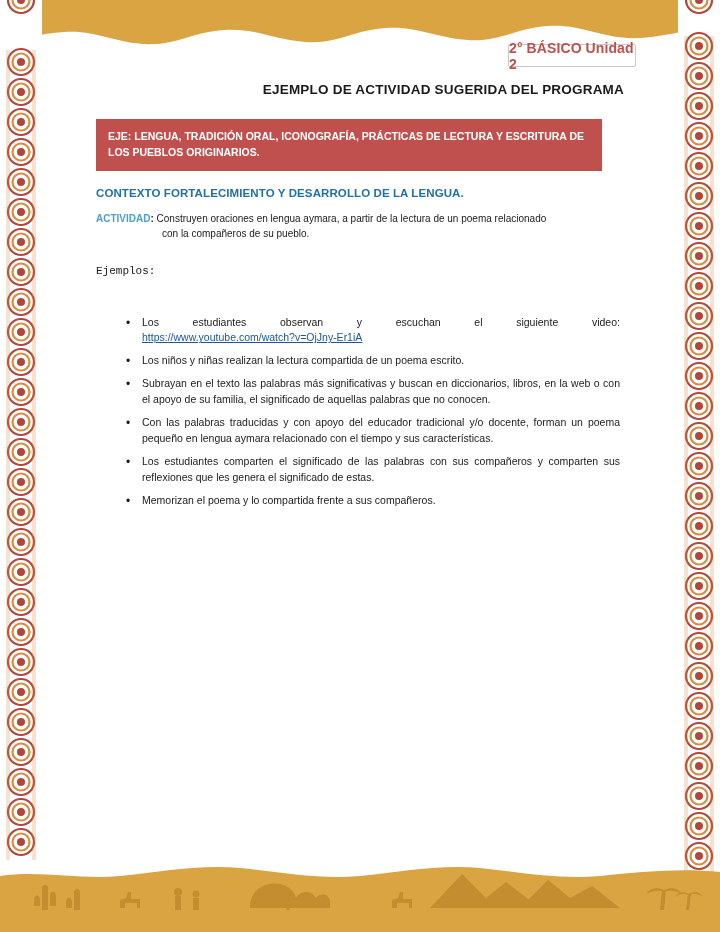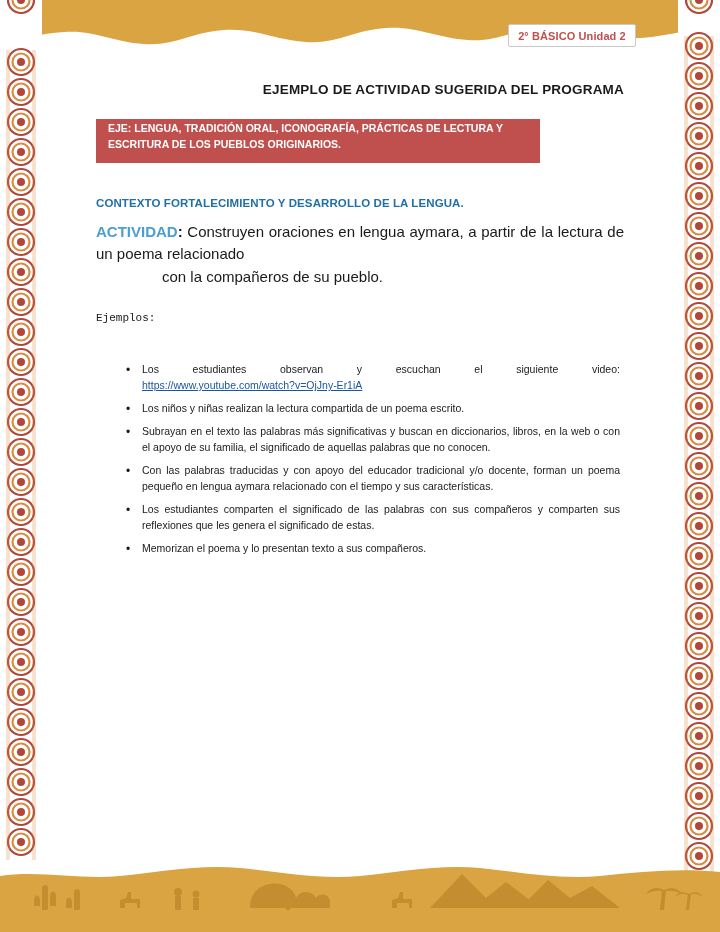--- a/index.html
+++ b/index.html
@@ -54,31 +54,31 @@
     height: 932px;
     overflow: hidden;
   }
   .side-col.left { left: 0; }
   .side-col.right { right: 0; }
   .side-col svg { display: block; }
 
   
   .unit-badge {
     position: absolute;
-    top: 24px;
+    top: 44px;
     left: 508px;
     width: 126px;
     height: 21px;
     background: #ffffff;
     border: 1px solid #c8c8c8;
     border-radius: 2px;
     display: flex;
     align-items: center;
     justify-content: center;
-    font-size: 11px;
+    font-size: 14px;
     font-weight: bold;
     color: #c0504d;
     letter-spacing: .1px;
   }
 
   
   .content {
     position: absolute;
     left: 96px;
     top: 82px;
@@ -93,36 +93,36 @@
     letter-spacing: .2px;
     margin: 0 0 22px 0;
   }
 
   .eje-box {
     background: #c0504d;
     color: #ffffff;
     font-size: 10.5px;
     font-weight: bold;
     line-height: 1.55;
-    padding: 1px 12px 10px 12px;
-    width: 444px;
+    padding: 9px 12px 10px 12px;
+    width: 506px;
     box-sizing: border-box;
-    margin-bottom: 34px;
+    margin-bottom: 16px;
   }
 
   .context-title {
     font-size: 11.5px;
     font-weight: bold;
     color: #1f6fa8;
     margin: 0 0 12px 0;
     letter-spacing: .1px;
   }
 
   .activity-line {
-    font-size: 15px;
+    font-size: 10px;
     color: #1a1a1a;
     line-height: 1.5;
     margin: 0 0 24px 0;
     text-align: justify;
   }
   .activity-label {
     color: #4a9ed1;
     font-weight: bold;
   }
   .activity-colon {
@@ -335,21 +335,21 @@
 
       <li>
         <span>Con las palabras traducidas y con apoyo del educador tradicional y/o docente, forman un poema pequeño en lengua aymara relacionado con el tiempo y sus características.</span>
       </li>
 
       <li>
         <span>Los estudiantes comparten el significado de las palabras con sus compañeros y comparten sus reflexiones que les genera el significado de estas.</span>
       </li>
 
       <li>
-        <span>Memorizan el poema y lo presentan texto a sus compañeros.</span>
+        <span>Memorizan el poema y lo compartida frente a sus compañeros.</span>
       </li>
 
     </ul>
   </div>
 
   <div class="bottom-band">
     <svg width="720" height="86" viewBox="0 0 720 86" xmlns="http://www.w3.org/2000/svg">
       <path d="M0,30 C40,24 80,34 120,30 C160,26 200,18 240,22
                C280,26 320,34 360,30 C400,26 440,18 480,22
                C520,26 560,34 600,30 C640,26 680,22 720,26

